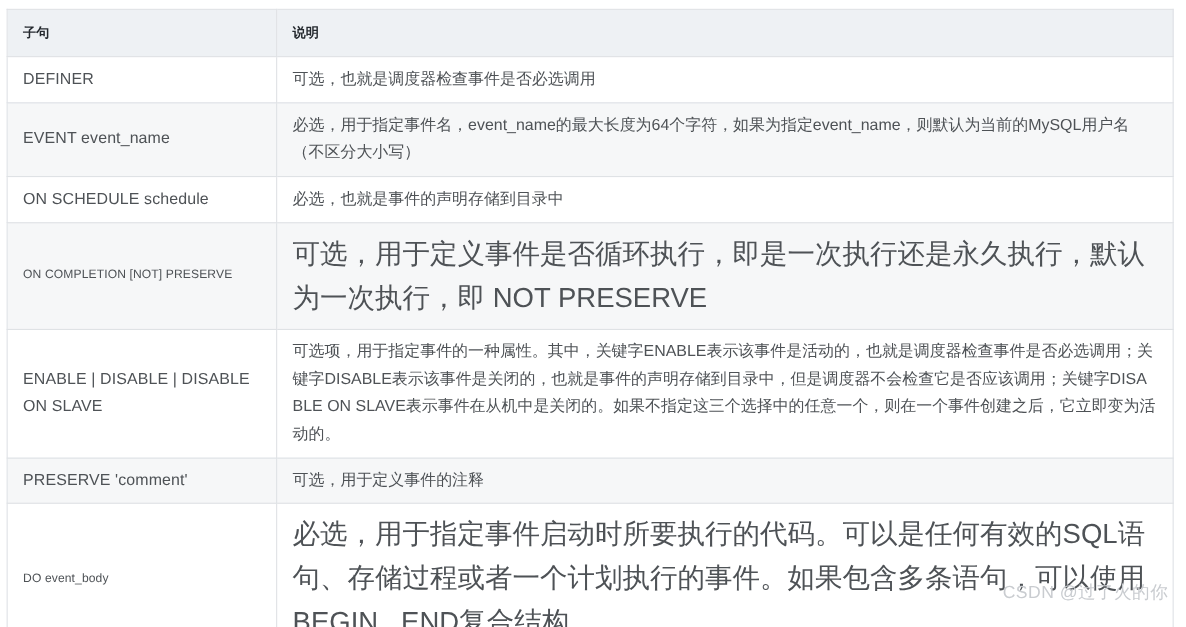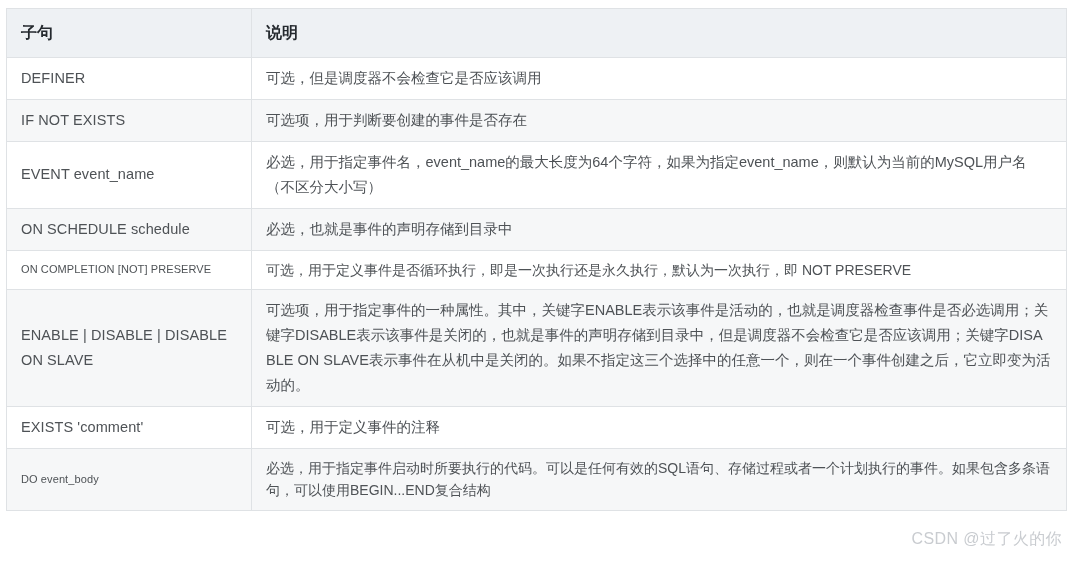--- a/index.html
+++ b/index.html
@@ -50,41 +50,41 @@
     vertical-align: middle;
     color: #4e5256;
     word-break: break-all;
     line-height: 1.72;
   }
 
   table.spec thead th {
     background: #eef1f4;
     color: #24292e;
     font-weight: bold;
-    font-size: 16px;
+    font-size: 12px;
     padding: 12px 14px;
     line-height: 1.5;
   }
 
   table.spec tbody td {
     font-size: 14.5px;
     padding: 8px 14px;
   }
 
   
   table.spec tbody tr:nth-child(even) td {
     background: #f6f7f8;
   }
   table.spec tbody tr:nth-child(odd) td {
     background: #ffffff;
   }
 
   
   table.spec tbody tr.big td.desc {
-    font-size: 14px;
+    font-size: 25px;
     line-height: 1.6;
   }
   table.spec tbody tr.big td.clause {
     font-size: 11px;
   }
 
   td.clause {
     letter-spacing: 0.1px;
   }
 
@@ -114,44 +114,40 @@
       </colgroup>
       <thead>
         <tr>
           <th>子句</th>
           <th>说明</th>
         </tr>
       </thead>
       <tbody>
           <tr>
             <td class="clause">DEFINER</td>
-            <td class="desc">可选，但是调度器不会检查它是否应该调用</td>
-          </tr>
-          <tr>
-            <td class="clause">IF NOT EXISTS</td>
-            <td class="desc">可选项，用于判断要创建的事件是否存在</td>
+            <td class="desc">可选，也就是调度器检查事件是否必选调用</td>
           </tr>
           <tr>
             <td class="clause">EVENT event_name</td>
             <td class="desc">必选，用于指定事件名，event_name的最大长度为64个字符，如果为指定event_name，则默认为当前的MySQL用户名（不区分大小写）</td>
           </tr>
           <tr>
             <td class="clause">ON SCHEDULE schedule</td>
             <td class="desc">必选，也就是事件的声明存储到目录中</td>
           </tr>
           <tr class="big">
             <td class="clause">ON COMPLETION [NOT] PRESERVE</td>
             <td class="desc">可选，用于定义事件是否循环执行，即是一次执行还是永久执行，默认为一次执行，即 NOT PRESERVE</td>
           </tr>
           <tr>
             <td class="clause">ENABLE | DISABLE | DISABLE ON SLAVE</td>
             <td class="desc">可选项，用于指定事件的一种属性。其中，关键字ENABLE表示该事件是活动的，也就是调度器检查事件是否必选调用；关键字DISABLE表示该事件是关闭的，也就是事件的声明存储到目录中，但是调度器不会检查它是否应该调用；关键字DISABLE ON SLAVE表示事件在从机中是关闭的。如果不指定这三个选择中的任意一个，则在一个事件创建之后，它立即变为活动的。</td>
           </tr>
           <tr>
-            <td class="clause">EXISTS 'comment'</td>
+            <td class="clause">PRESERVE 'comment'</td>
             <td class="desc">可选，用于定义事件的注释</td>
           </tr>
           <tr class="big">
             <td class="clause">DO event_body</td>
             <td class="desc">必选，用于指定事件启动时所要执行的代码。可以是任何有效的SQL语句、存储过程或者一个计划执行的事件。如果包含多条语句，可以使用BEGIN...END复合结构</td>
           </tr>
         </tbody>
     </table>
   </div>
 

